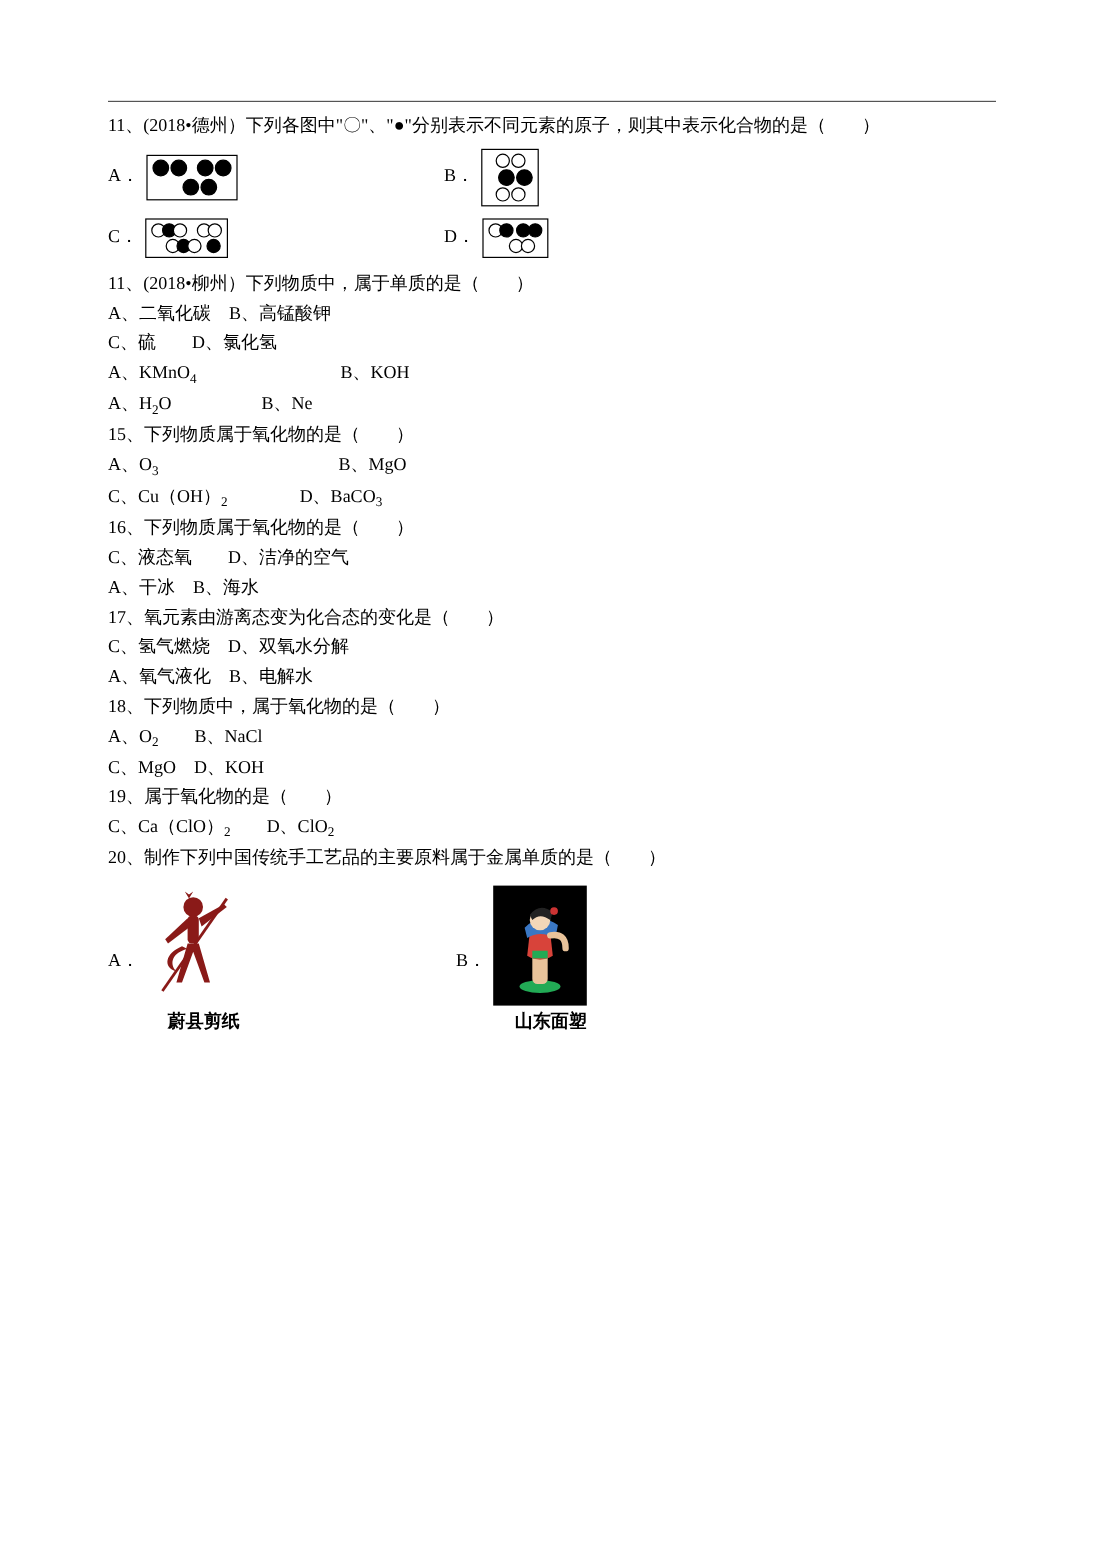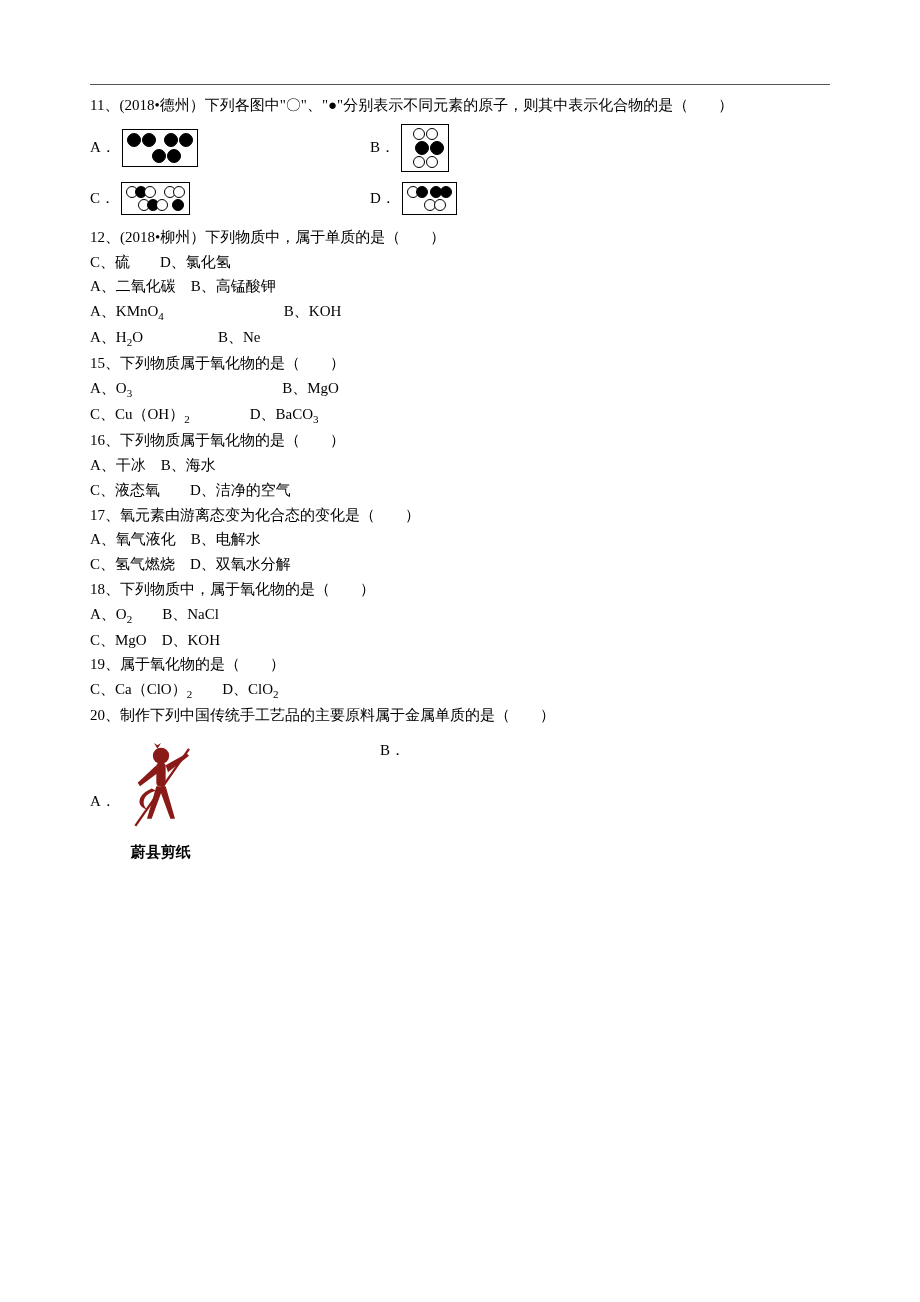--- a/index.html
+++ b/index.html
@@ -38,21 +38,21 @@
     align-items: center;
     padding: 3px 4px;
     background: #fff;
   }
   .row-dots { display:flex; gap:1px; }
   .dot { width:12px; height:12px; border-radius:50%; display:inline-block; }
   .filled { background:#000; border:1px solid #000; }
   .empty { background:#fff; border:1.3px solid #000; }
   .dot.sm { width:10px; height:10px; }
   .q20row { display:flex; align-items:flex-start; margin-top:10px; }
-  .q20cell { display:flex; flex-direction:column; align-items:center; }
+  .q20cell { display:flex; flex-direction:column; align-items:flex-end; }
   .q20wrap { display:flex; align-items:center; }
   .craft-caption { font-size:15px; font-weight:bold; margin-top:2px;}
   .jianzhi {
     width: 78px; height: 100px;
     display:flex; align-items:center; justify-content:center;
     color:#8a1a18;
   }
   .miansu {
     width: 78px; height: 100px;
     background:#000;
@@ -141,39 +141,39 @@
       </span>
       <span class="row-dots" style="gap:0;">
         <span style="width:12px"></span>
         <span class="dot empty sm"></span>
             <span class="dot empty sm" style="margin-left:-2px;"></span>
       </span>
     </span>
   </div>
 </div>
 
-<p class="qline">12、(2018•柳州）下列物质中，属于单质的是（　　）</p>
+<p class="qline">11、(2018•柳州）下列物质中，属于单质的是（　　）</p>
+<p class="qline"><span>A、二氧化碳</span>　<span>B、高锰酸钾</span></p>
 <p class="qline"><span>C、硫</span>　　<span>D、氯化氢</span></p>
-<p class="qline"><span>A、二氧化碳</span>　<span>B、高锰酸钾</span></p>
 
 <p class="qline"><span>A、KMnO</span><span class="sub">4</span>　　　　　　　　<span>B、KOH</span></p>
 
 <p class="qline"><span>A、H</span><span class="sub">2</span><span>O</span>　　　　　<span>B、Ne</span></p>
 
 <p class="qline">15、下列物质属于氧化物的是（　　）</p>
 <p class="qline"><span>A、O</span><span class="sub">3</span>　　　　　　　　　　<span>B、MgO</span></p>
 <p class="qline"><span>C、Cu（OH）</span><span class="sub">2</span>　　　　<span>D、BaCO</span><span class="sub">3</span></p>
 
 <p class="qline">16、下列物质属于氧化物的是（　　）</p>
+<p class="qline"><span>C、液态氧</span>　　<span>D、洁净的空气</span></p>
 <p class="qline"><span>A、干冰</span>　<span>B、海水</span></p>
-<p class="qline"><span>C、液态氧</span>　　<span>D、洁净的空气</span></p>
 
 <p class="qline">17、氧元素由游离态变为化合态的变化是（　　）</p>
+<p class="qline"><span>C、氢气燃烧</span>　<span>D、双氧水分解</span></p>
 <p class="qline"><span>A、氧气液化</span>　<span>B、电解水</span></p>
-<p class="qline"><span>C、氢气燃烧</span>　<span>D、双氧水分解</span></p>
 
 <p class="qline">18、下列物质中，属于氧化物的是（　　）</p>
 <p class="qline"><span>A、O</span><span class="sub">2</span>　　<span>B、NaCl</span></p>
 <p class="qline"><span>C、MgO</span>　<span>D、KOH</span></p>
 
 <p class="qline">19、属于氧化物的是（　　）</p>
 <p class="qline"><span>C、Ca（ClO）</span><span class="sub">2</span>　　<span>D、ClO</span><span class="sub">2</span></p>
 
 <p class="qline">20、制作下列中国传统手工艺品的主要原料属于金属单质的是（　　）</p>
 
@@ -194,16 +194,32 @@
             <path d="M22 40 C10 45 8 55 18 58 C12 52 16 44 26 42 Z"></path>
           </g>
         </svg>
       </div>
       <div class="craft-caption">蔚县剪纸</div>
     </div>
   </div>
 
   <div class="q20wrap">
     <span class="opt-label" style="align-self:center;">B．</span>
+    <div class="q20cell">
+      <div class="miansu">
+        <svg viewBox="0 0 60 80" width="64" height="90">
+          <ellipse cx="30" cy="72" rx="16" ry="5" fill="#2a5"></ellipse>
+          <rect x="24" y="44" width="12" height="26" rx="4" fill="#e9c39a"></rect>
+          <path d="M22 30 Q30 20 38 30 L40 48 Q30 54 20 48 Z" fill="#d8433a"></path>
+          <path d="M18 26 Q30 14 44 24 L42 34 Q30 28 20 34 Z" fill="#3a77c4"></path>
+          <circle cx="30" cy="20" r="8" fill="#f3d7b8"></circle>
+          <path d="M22 16 Q30 6 40 14 L38 20 Q30 14 24 20 Z" fill="#222"></path>
+          <circle cx="41" cy="13" r="3" fill="#c33"></circle>
+          <path d="M38 32 Q50 30 50 42" stroke="#e9c39a" stroke-width="5" fill="none" stroke-linecap="round"></path>
+          <rect x="24" y="44" width="12" height="6" fill="#2a5"></rect>
+        </svg>
+      </div>
+      <div class="craft-caption">山东面塑</div>
+    </div>
   </div>
 </div>
 
 </div>
 
 </body></html>

